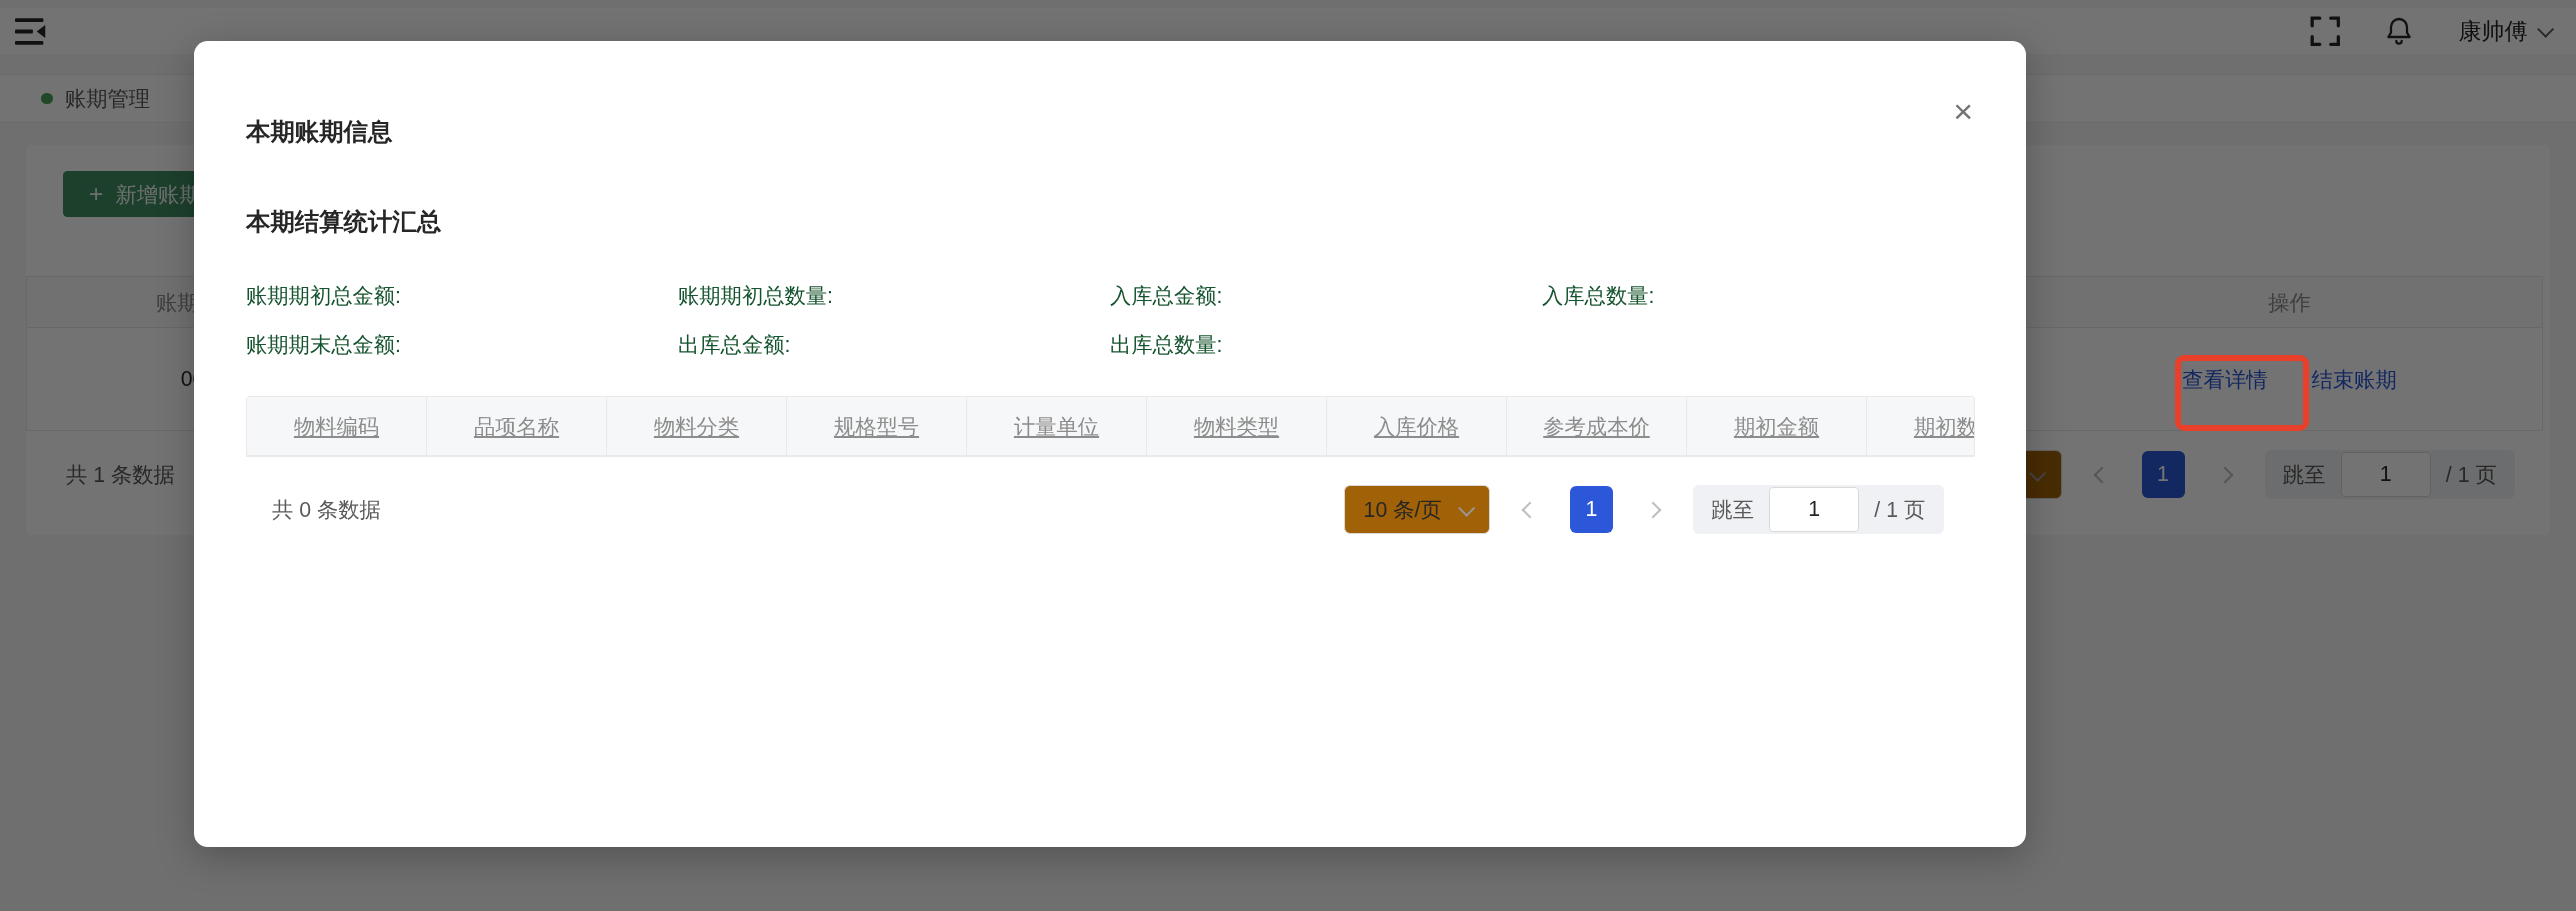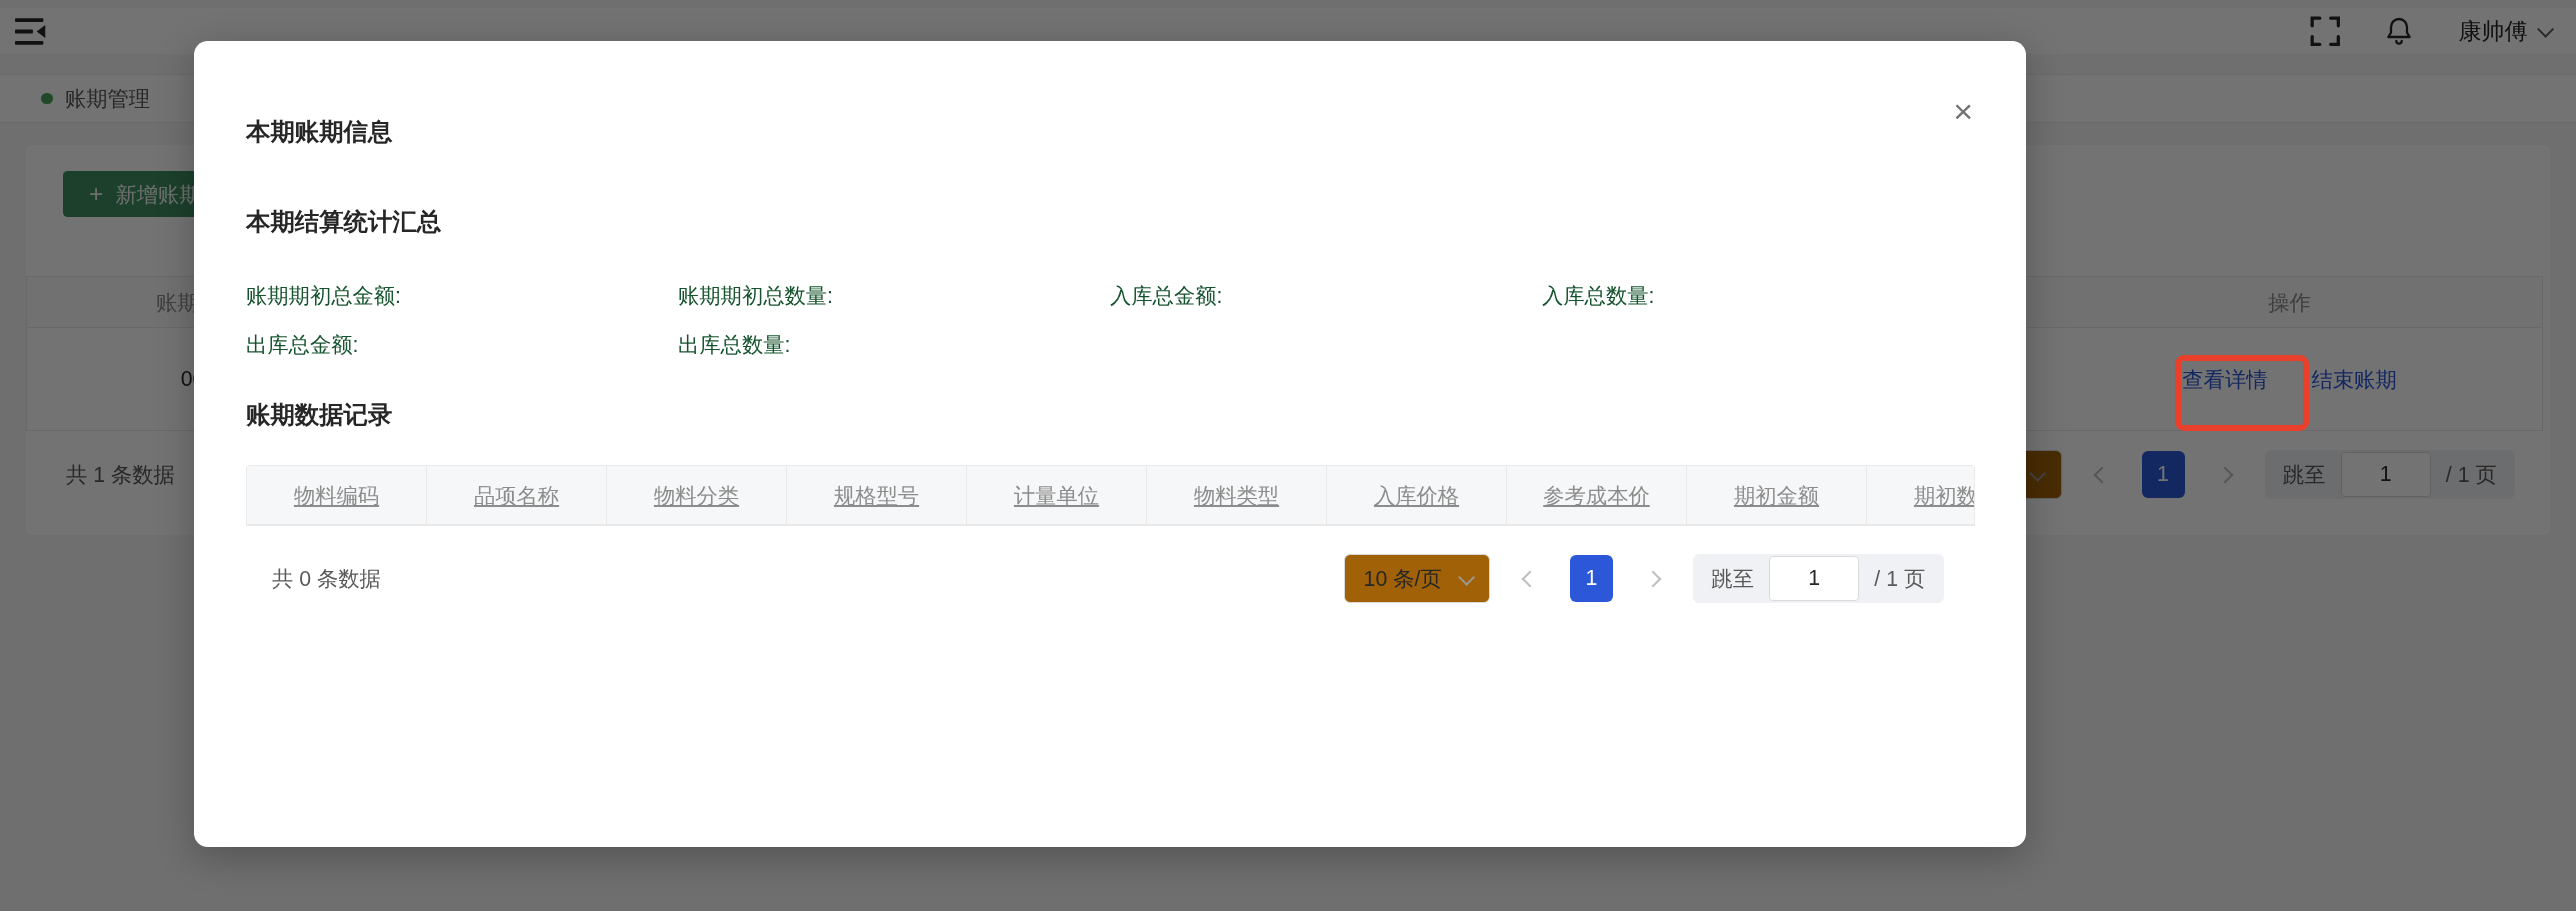--- a/index.html
+++ b/index.html
@@ -158,25 +158,25 @@
   <div class="modal-title">本期账期信息</div>
   <div class="modal-close">×</div>
 
   <div class="section-title">本期结算统计汇总</div>
 
   <div class="stats">
     <div>账期期初总金额:</div>
     <div>账期期初总数量:</div>
     <div>入库总金额:</div>
     <div>入库总数量:</div>
+    <div>账期期末总金额:</div>
     <div>出库总金额:</div>
     <div>出库总数量:</div>
   </div>
 
-  <div class="section-title records-title">账期数据记录</div>
 
   <div class="m-table">
     <div class="m-thead">
       <div class="m-th">物料编码</div>
       <div class="m-th">品项名称</div>
       <div class="m-th">物料分类</div>
       <div class="m-th">规格型号</div>
       <div class="m-th">计量单位</div>
       <div class="m-th">物料类型</div>
       <div class="m-th">入库价格</div>

